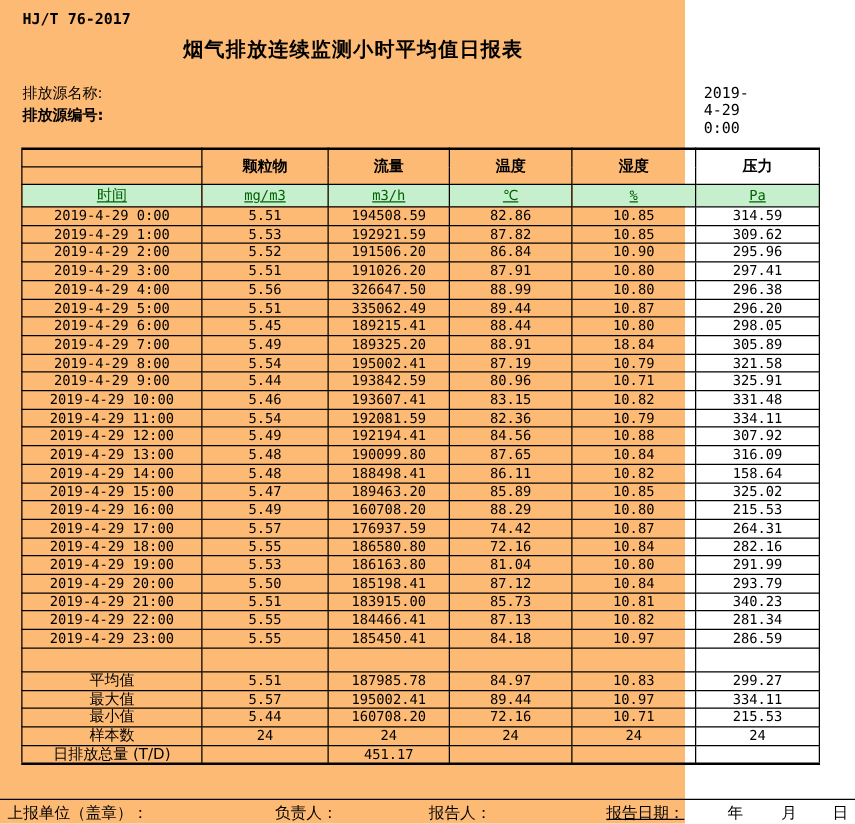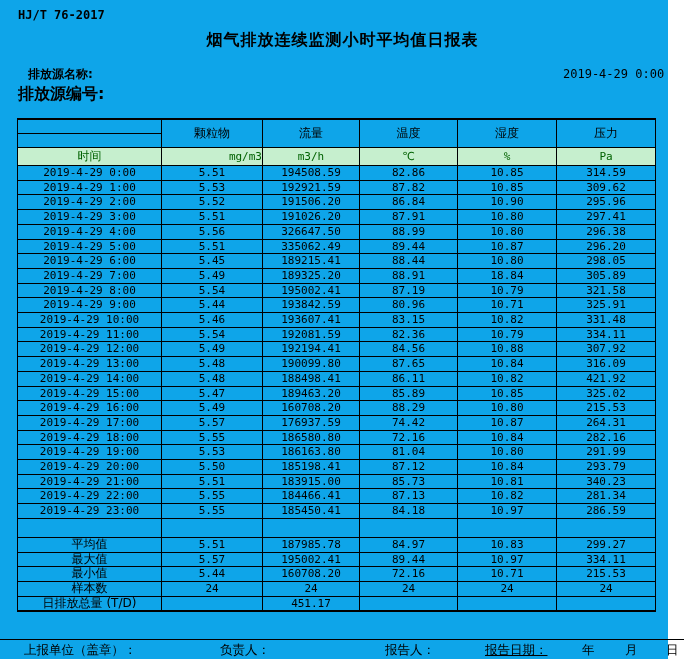--- a/index.html
+++ b/index.html
@@ -1,49 +1,49 @@
 <!DOCTYPE html>
 <html><head>
 <meta charset="utf-8">
 <style>
   html,body{margin:0;padding:0;background:#fff;}
-  .page{position:relative;width:668px;height:659px;background:#0ea5e9;color:#000;
+  .page{position:relative;width:548px;height:659px;background:#fdba74;color:#000;
         font-family:"DejaVu Sans","Liberation Sans",sans-serif;}
   .doc-code{position:absolute;left:18px;top:8px;font-weight:bold;font-size:12px;
         font-family:"DejaVu Sans Mono","DejaVu Sans",monospace;}
   .title{position:absolute;left:0;right:30px;top:30px;text-align:center;
         font-size:16px;font-weight:bold;letter-spacing:1px;margin-left:47px;}
-  .meta-name{position:absolute;left:28px;top:66px;font-weight:bold;font-size:12px;}
-  .meta-id{position:absolute;left:18px;top:84px;font-weight:bold;font-size:16px;}
+  .meta-name{position:absolute;left:18px;top:66px;font-weight:normal;font-size:12px;}
+  .meta-id{position:absolute;left:18px;top:84px;font-weight:bold;font-size:12px;}
   .meta-date{position:absolute;left:563px;top:67px;font-size:12px;
         font-family:"DejaVu Sans Mono","DejaVu Sans",monospace;}
 
   table.report{position:absolute;left:17px;top:118px;width:638px;
         border-collapse:collapse;table-layout:fixed;
         border:1px solid #000;border-top:2px solid #000;border-bottom:2px solid #000;}
   .report th,.report td{border:1px solid #000;padding:0;text-align:center;
         overflow:hidden;white-space:nowrap;vertical-align:middle;}
   tr.hname td.blank{height:13px;}
-  tr.hname th{font-weight:normal;font-size:12px;}
+  tr.hname th{font-weight:bold;font-size:12px;}
   tr.unit-row th{height:13px;font-weight:normal;font-size:11px;
-        font-family:"DejaVu Sans Mono","DejaVu Sans",monospace;}
+        font-family:"DejaVu Sans Mono","DejaVu Sans",monospace;text-decoration:underline;}
   tr.unit-row th.time-h{font-size:12px;}
   td.time{font-size:11px;font-family:"DejaVu Sans Mono","DejaVu Sans",monospace;
         height:13.7px;line-height:13.7px;}
   td.num{font-size:11px;font-family:"DejaVu Sans Mono","DejaVu Sans",monospace;
         height:13.7px;line-height:13.7px;}
   tr.spacer td{height:18px;}
   td.slabel{font-size:12px;height:13.7px;line-height:13.7px;}
 
   .note{position:absolute;left:10px;top:616px;font-size:12px;}
   .footer-line{position:absolute;left:0;top:639px;width:684px;border-top:1px solid #000;height:0;}
   .sig{position:absolute;top:642px;font-size:12.5px;}
-  .sig-unit{left:24px;}
+  .sig-unit{left:6px;}
   .sig-resp{left:220px;}
-  .sig-reporter{left:343px;margin-left:42px;}
+  .sig-reporter{left:343px;}
   .sig-date{left:485px;text-decoration:underline;}
   .sig-year{left:582px;}
   .sig-month{left:625px;}
   .sig-day{left:666px;}
 </style>
 </head>
 <body>
 
 <div class="page">
 
@@ -69,21 +69,21 @@
         <th rowspan="2">流量</th>
         <th rowspan="2">温度</th>
         <th rowspan="2">湿度</th>
         <th rowspan="2">压力</th>
       </tr>
       <tr class="hname">
         <td class="blank"></td>
       </tr>
       <tr class="unit-row">
         <th class="time-h" style="background: rgb(198, 239, 206); color: rgb(0, 97, 0);">时间</th>
-        <th style="background: rgb(198, 239, 206); color: rgb(0, 97, 0); text-align: right;">mg/m3</th>
+        <th style="background: rgb(198, 239, 206); color: rgb(0, 97, 0);">mg/m3</th>
         <th style="background: rgb(198, 239, 206); color: rgb(0, 97, 0);">m3/h</th>
         <th style="background: rgb(198, 239, 206); color: rgb(0, 97, 0);">℃</th>
         <th style="background: rgb(198, 239, 206); color: rgb(0, 97, 0);">%</th>
         <th style="background: rgb(198, 239, 206); color: rgb(0, 97, 0);">Pa</th>
       </tr>
     </thead>
     <tbody id="data-rows">
         <tr>
           <td class="time">2019-4-29 0:00</td>
           <td class="num">5.51</td>
@@ -195,21 +195,21 @@
           <td class="num">87.65</td>
           <td class="num">10.84</td>
           <td class="num">316.09</td>
         </tr>
         <tr>
           <td class="time">2019-4-29 14:00</td>
           <td class="num">5.48</td>
           <td class="num">188498.41</td>
           <td class="num">86.11</td>
           <td class="num">10.82</td>
-          <td class="num">421.92</td>
+          <td class="num">158.64</td>
         </tr>
         <tr>
           <td class="time">2019-4-29 15:00</td>
           <td class="num">5.47</td>
           <td class="num">189463.20</td>
           <td class="num">85.89</td>
           <td class="num">10.85</td>
           <td class="num">325.02</td>
         </tr>
         <tr>

